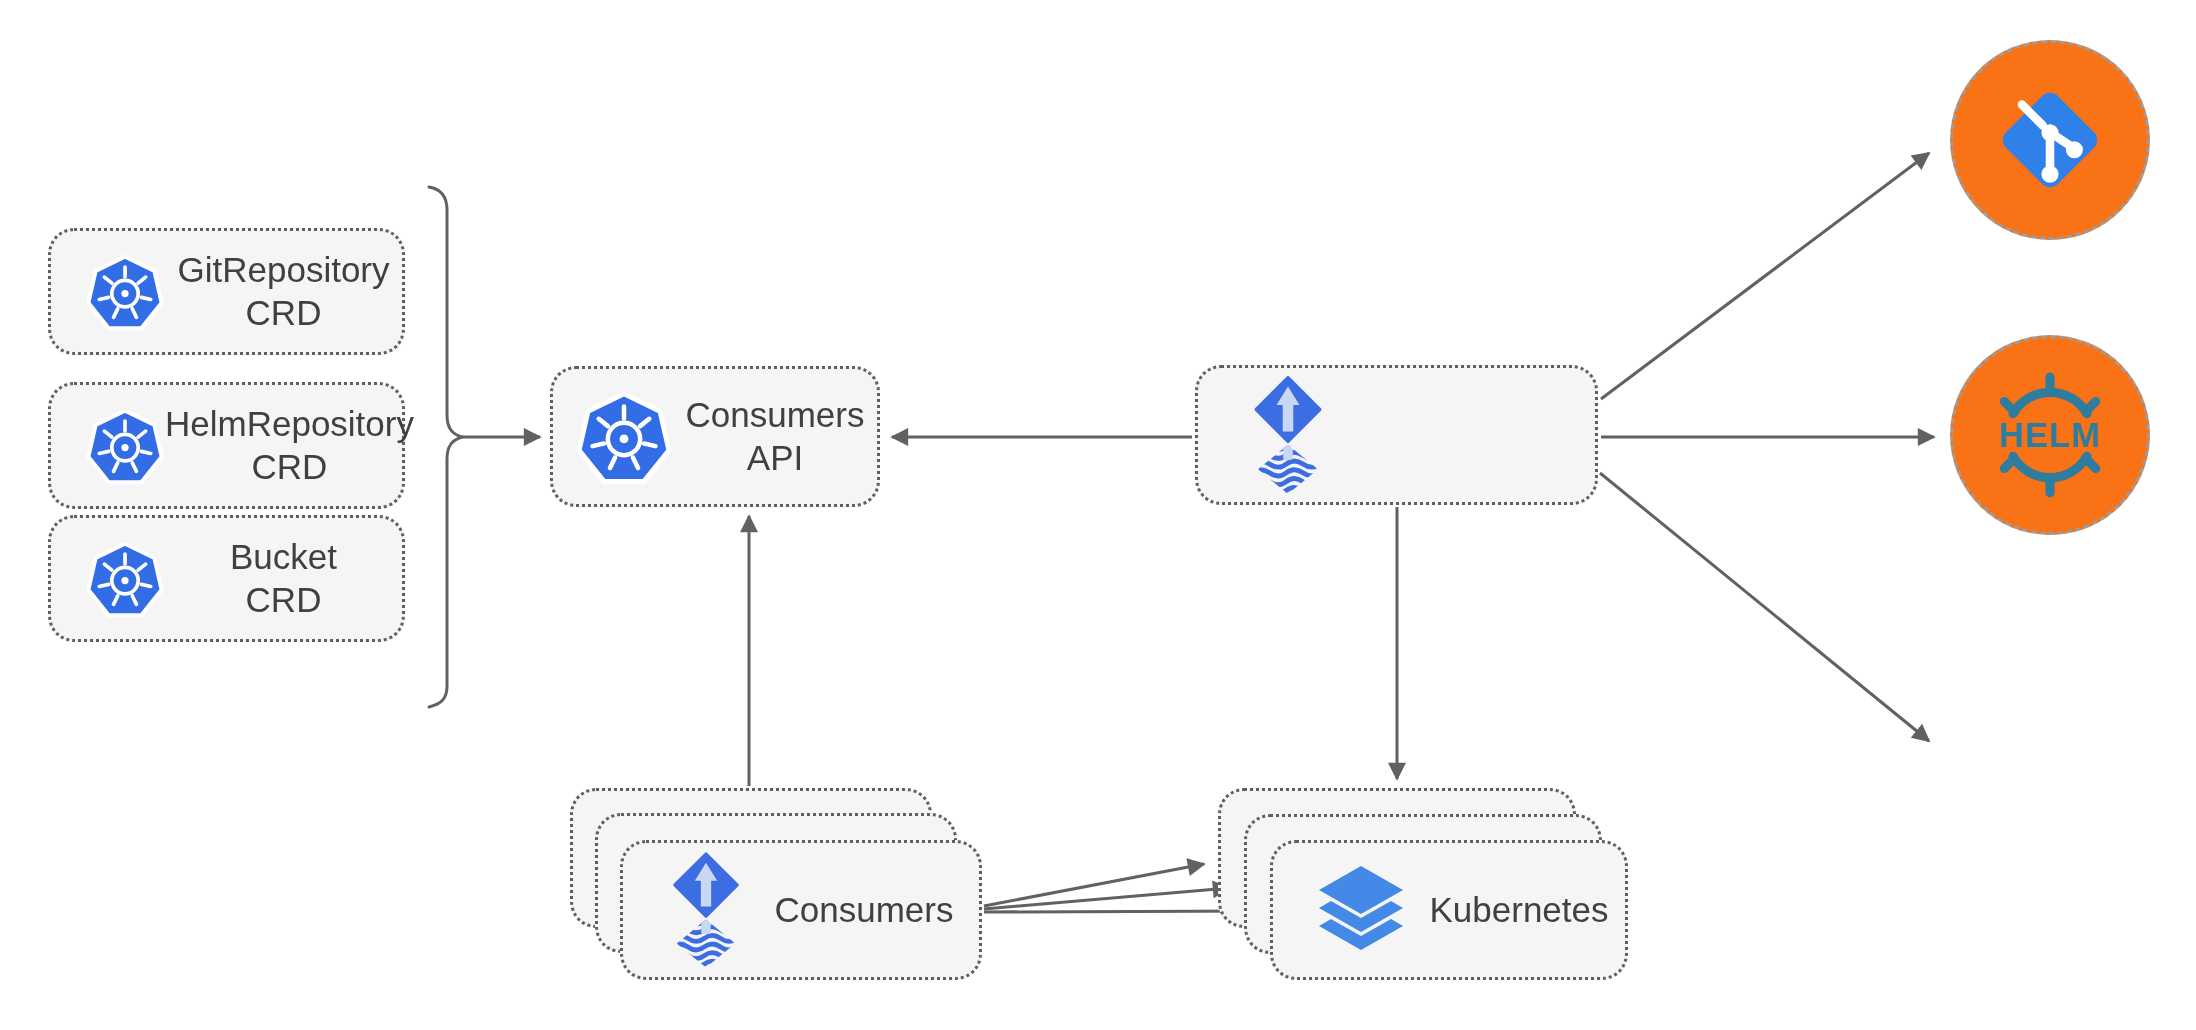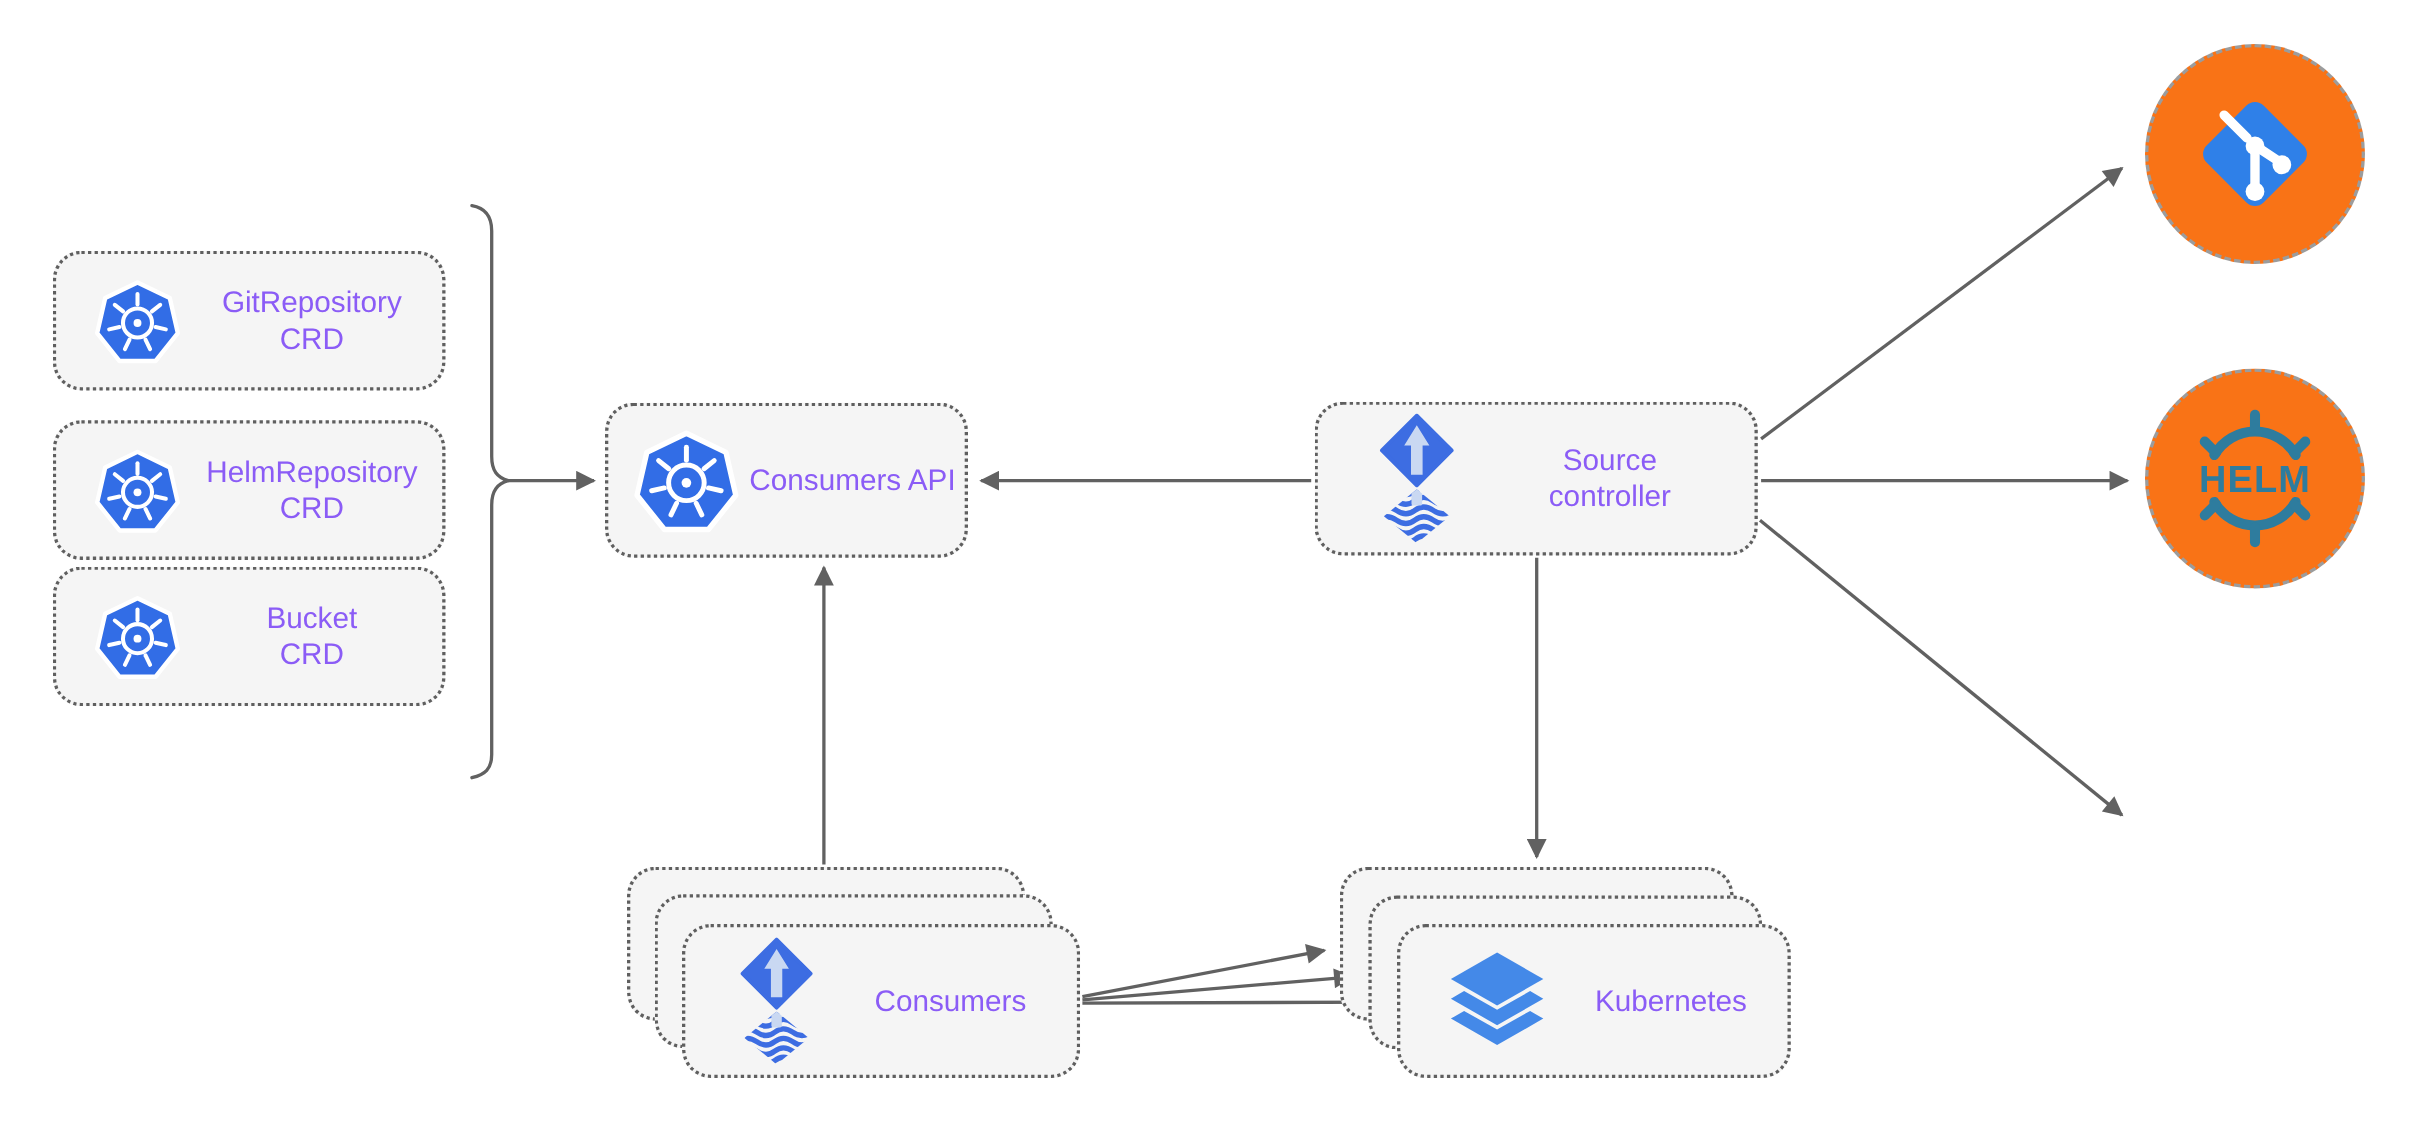--- a/index.html
+++ b/index.html
@@ -8,21 +8,21 @@
     font-family:"Liberation Sans",sans-serif;overflow:hidden;
   }
   .wires{position:absolute;left:0;top:0;}
   .wire{stroke:#616161;stroke-width:3;fill:none;}
   .box{
     position:absolute;box-sizing:border-box;
     background:#F5F5F5;border:3px dotted #5F5F5F;border-radius:26px;
     display:flex;align-items:center;
   }
   .box .label{
-    flex:1;text-align:center;font-size:27px;line-height:1.22;color:#8b5cf6;
+    flex:1;text-align:center;font-size:35px;line-height:1.22;color:#404040;
     white-space:pre-line;
   }
   .icon{flex:0 0 auto;display:flex;align-items:center;justify-content:center;}
   .crd .icon{margin-left:34px;}
   .k8sapi .icon{margin-left:22px;}
   .srcctl .icon{margin-left:46px;}
   .consumers-front .icon{margin-left:40px;}
   .artifacts-front .icon{margin-left:36px;}
   .circle{
     position:absolute;box-sizing:border-box;width:200px;height:200px;
@@ -170,22 +170,20 @@
             <path d="M10,90 q9,-7 19,0 t19,0 t19,0 t19,0"></path>
             <path d="M10,100 q9,-7 19,0 t19,0 t19,0 t19,0"></path>
             <path d="M10,110 q9,-7 19,0 t19,0 t19,0 t19,0"></path>
             <path d="M10,120 q9,-7 19,0 t19,0 t19,0 t19,0"></path>
             <path d="M10,130 q9,-7 19,0 t19,0 t19,0 t19,0"></path>
           </g>
           <rect x="44.5" y="78" width="11" height="17" rx="2" fill="#C9D8F2"></rect>
         </g>
       </svg>
     </span>
-    <span class="label">Source
-controller</span>
   </div>
 
   <div class="box" style="left:570px;top:788px;width:362px;height:140px"></div>
   <div class="box" style="left:595px;top:813px;width:362px;height:140px"></div>
   <div class="box consumers-front" style="left:620px;top:840px;width:362px;height:140px">
     <span class="icon">
       <svg width="86" height="116" viewBox="0 0 100 134">
         <defs>
           <clipPath id="fluxclipB">
               <path d="M50,78 L84,106 L50,134 L16,106 Z"></path>

